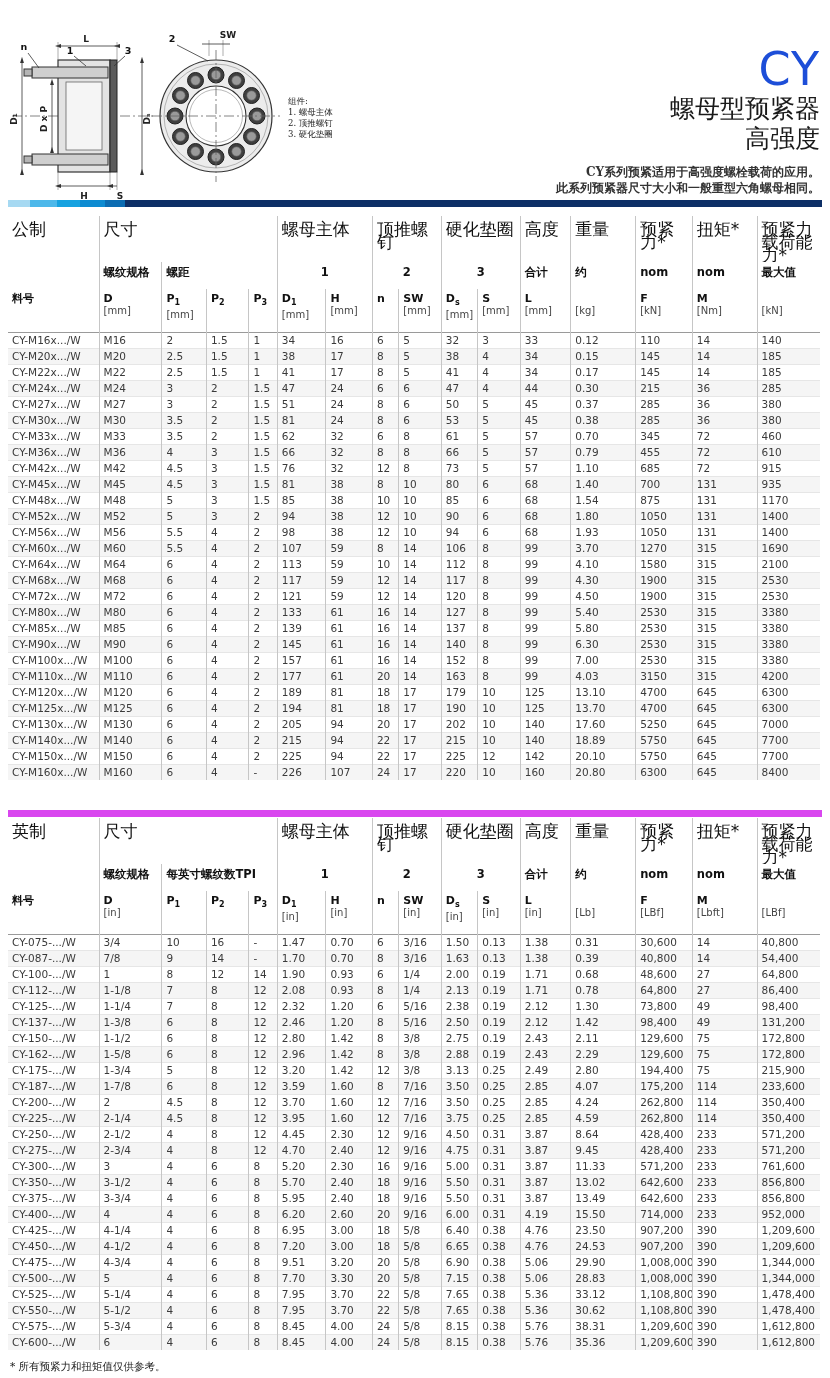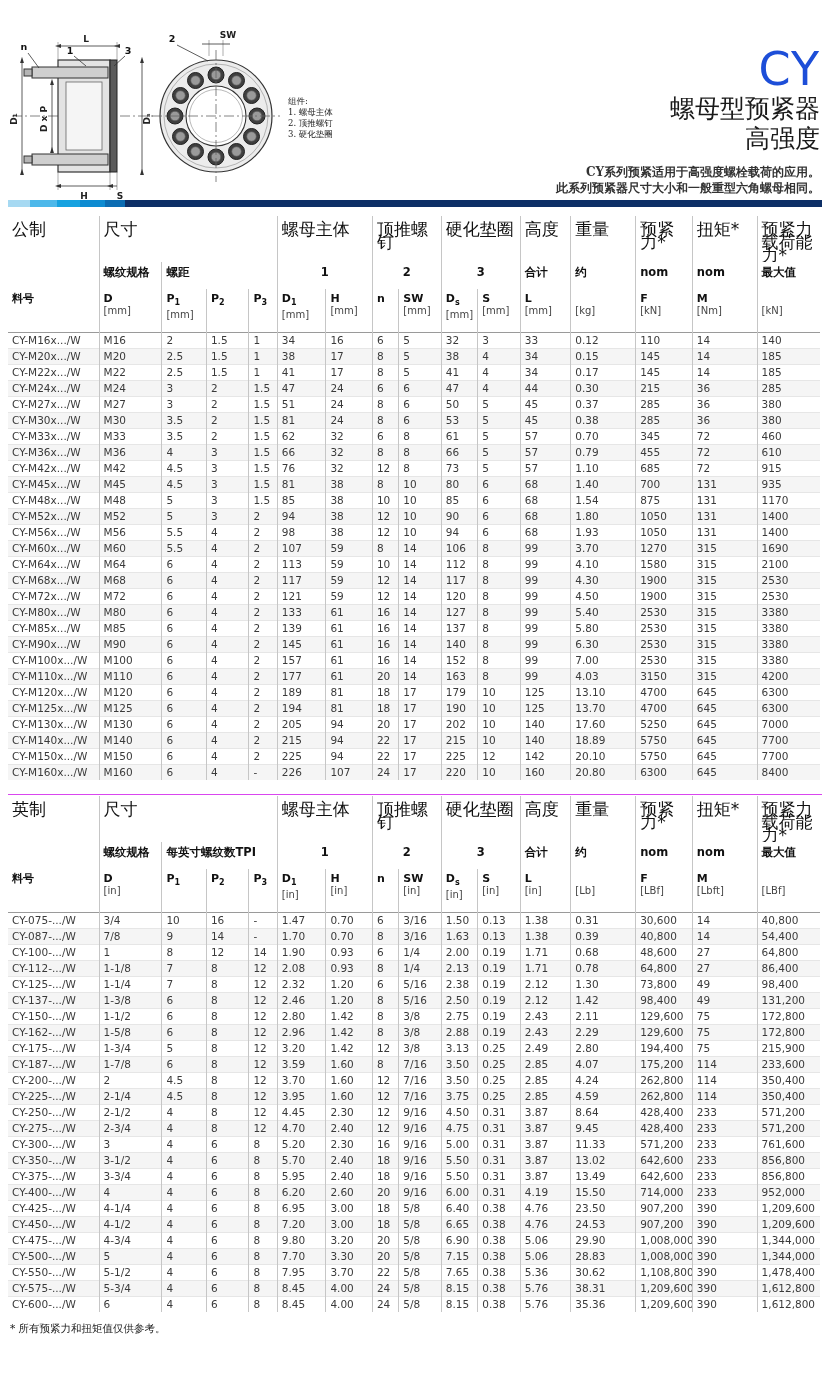--- a/index.html
+++ b/index.html
@@ -35,21 +35,21 @@
   tr.h2 th.ctr{text-align:center;}
   tr.h3 th{height:40px;padding-top:3px;}
   tr.h3 .lbl{font-size:11px;font-weight:400;color:#111;line-height:13px;min-height:13px;}
   tr.h3 .lbl sub{font-size:8px;}
   tr.h3 .unit{font-size:10px;font-weight:400;color:#444;line-height:12px;}
   tbody td{font-size:10.5px;color:#3a3a3a;height:15px;line-height:15px;}
   tbody tr:nth-child(even){background:#f5f5f5;}
   tbody tr{border-top:1px solid #e6e6e6;}
   tbody tr:first-child{border-top:none;}
   .metric{margin-top:9px;}
-  .imperial{margin-top:14px;border-top:1px solid #d946ef;padding-top:1px;}
+  .imperial{margin-top:30px;border-top:7px solid #d946ef;padding-top:1px;}
 
   
   .notes{margin:10px 8px 0 10px;font-family:"DejaVu Serif","Liberation Serif",serif;
          font-size:10.5px;line-height:13.5px;color:#1a1a1a;}
 
   
   .drawing svg text{font-family:"DejaVu Sans","Liberation Sans",sans-serif;}
   .dimtxt{font-size:9px;font-weight:700;fill:#222;}
   .parttxt{font-size:9.5px;font-weight:700;fill:#111;}
 </style>
@@ -1277,21 +1277,21 @@
             <td>907,200</td>
             <td>390</td>
             <td>1,209,600</td>
           </tr>
           <tr>
             <td>CY-475-.../W</td>
             <td>4-3/4</td>
             <td>4</td>
             <td>6</td>
             <td>8</td>
-            <td>9.80</td>
+            <td>9.51</td>
             <td>3.20</td>
             <td>20</td>
             <td>5/8</td>
             <td>6.90</td>
             <td>0.38</td>
             <td>5.06</td>
             <td>29.90</td>
             <td>1,008,000</td>
             <td>390</td>
             <td>1,344,000</td>
@@ -1308,20 +1308,38 @@
             <td>5/8</td>
             <td>7.15</td>
             <td>0.38</td>
             <td>5.06</td>
             <td>28.83</td>
             <td>1,008,000</td>
             <td>390</td>
             <td>1,344,000</td>
           </tr>
           <tr>
+            <td>CY-525-.../W</td>
+            <td>5-1/4</td>
+            <td>4</td>
+            <td>6</td>
+            <td>8</td>
+            <td>7.95</td>
+            <td>3.70</td>
+            <td>22</td>
+            <td>5/8</td>
+            <td>7.65</td>
+            <td>0.38</td>
+            <td>5.36</td>
+            <td>33.12</td>
+            <td>1,108,800</td>
+            <td>390</td>
+            <td>1,478,400</td>
+          </tr>
+          <tr>
             <td>CY-550-.../W</td>
             <td>5-1/2</td>
             <td>4</td>
             <td>6</td>
             <td>8</td>
             <td>7.95</td>
             <td>3.70</td>
             <td>22</td>
             <td>5/8</td>
             <td>7.65</td>

